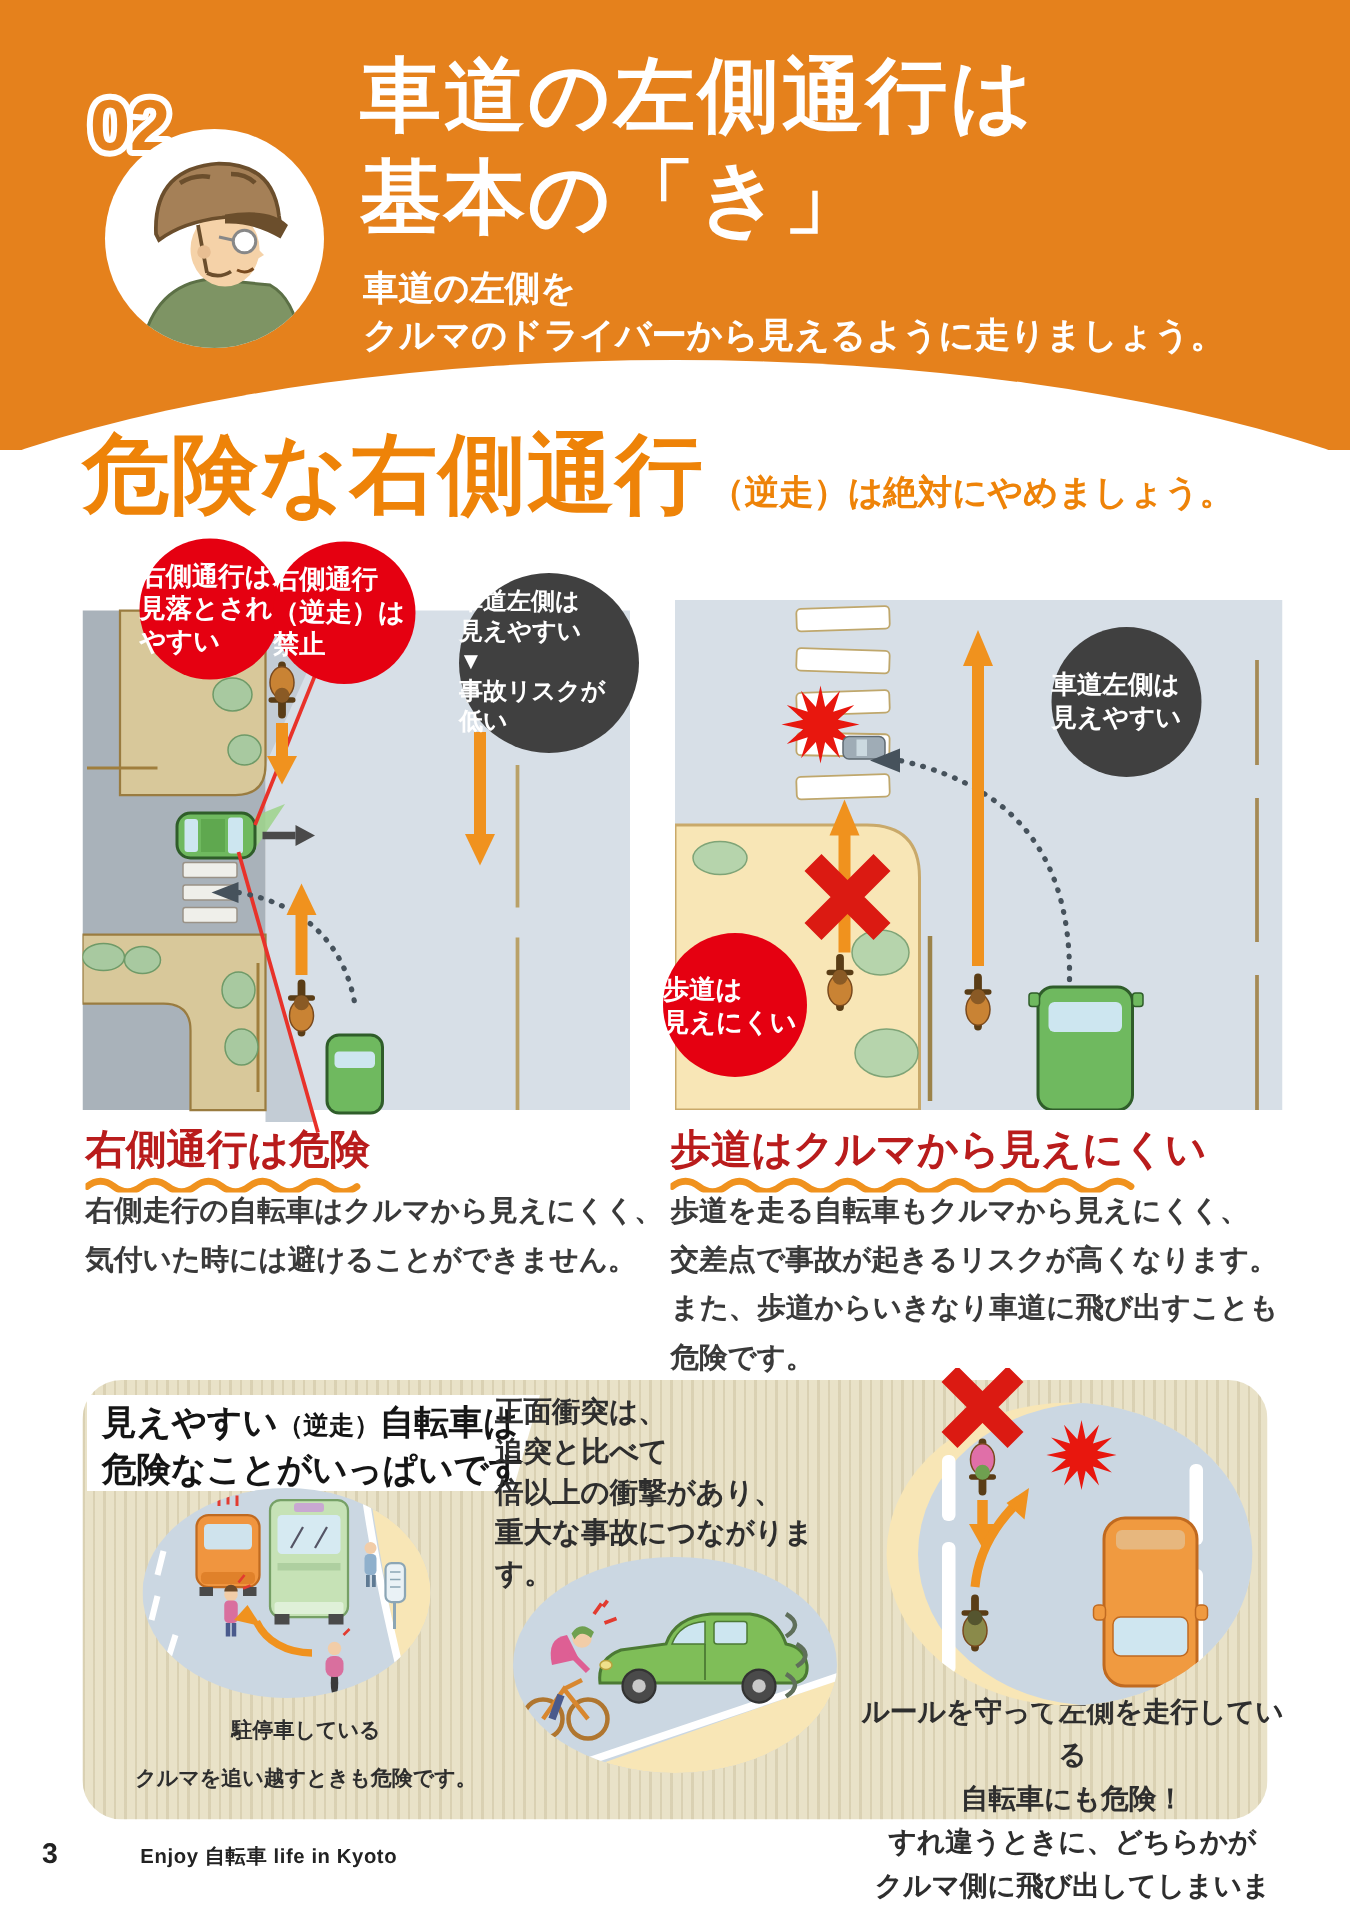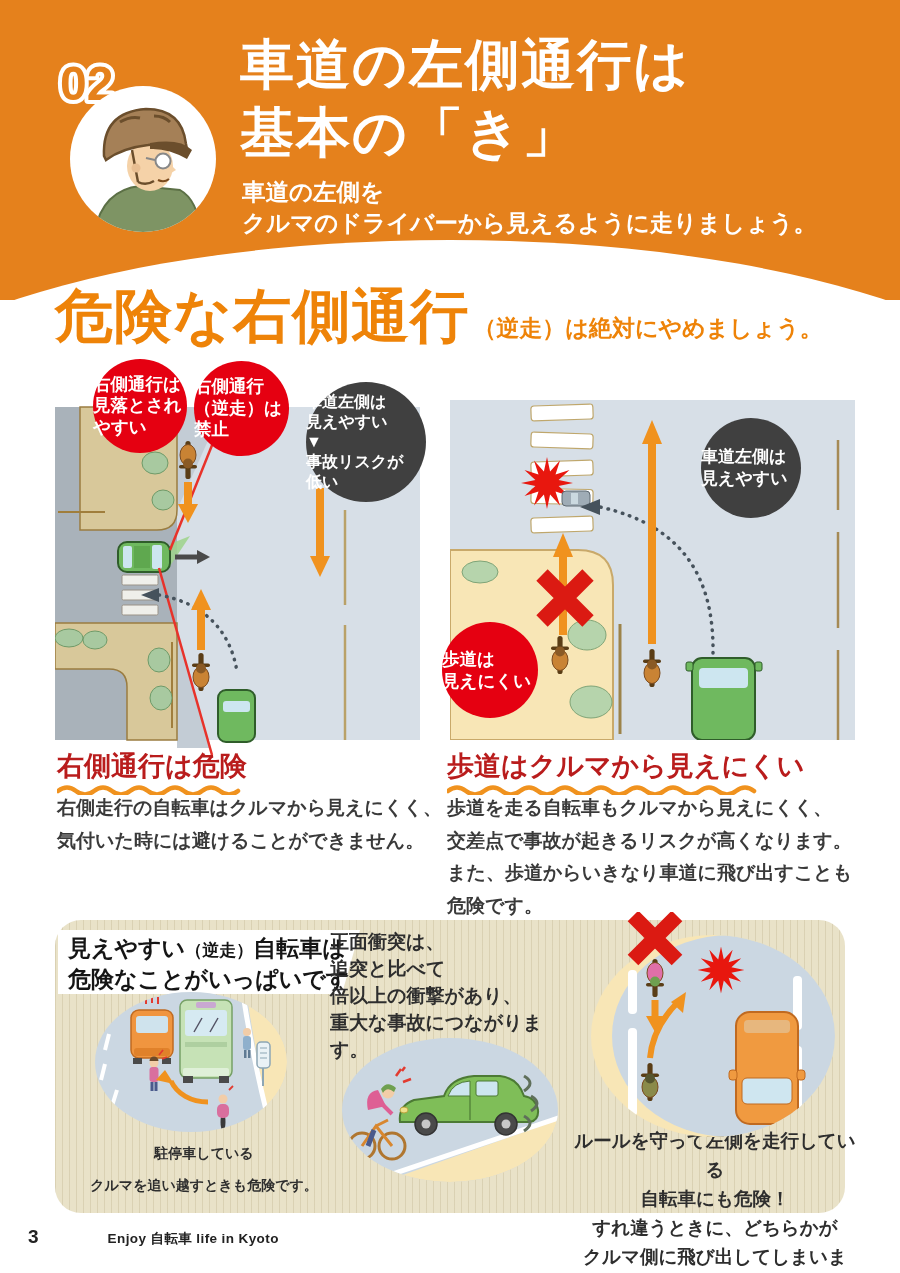--- a/index.html
+++ b/index.html
@@ -42,21 +42,21 @@
   .panel-label .sm{font-size:17px;}
   .panel-center{position:absolute;left:275px;top:8px;width:240px;text-align:left;
                 font-size:19px;line-height:27px;font-weight:800;color:#2E2E2E;}
   .cap{position:absolute;text-align:center;font-weight:800;color:#2E2E2E;}
   .cap-left{left:-10px;top:218px;width:318px;font-size:14px;line-height:31.5px;}
   .cap-right{left:515px;top:206px;width:290px;font-size:18.5px;line-height:29px;}
 
   
   .footer{position:absolute;left:28px;top:1226px;color:#222;}
   .pnum{font-size:19px;font-weight:800;}
-  .ftext{font-size:13.5px;font-weight:800;letter-spacing:.4px;margin-left:30px;padding-left:39px;}
+  .ftext{font-size:13.5px;font-weight:800;letter-spacing:.4px;margin-left:16px;padding-left:39px;}
   .wave{position:absolute;}
 </style>
 </head>
 <body>
 
 <div id="page">
 
   <svg width="0" height="0" style="position:absolute" aria-hidden="true">
     <defs>
       <g id="cyclist">
@@ -222,21 +222,21 @@
     <g stroke="#A58A55" stroke-width="2.5">
       <line x1="388" y1="40" x2="388" y2="110"></line>
         <line x1="388" y1="132" x2="388" y2="228"></line>
         <line x1="388" y1="250" x2="388" y2="340"></line>
     </g>
   </svg>
 
   <div class="badge red" style="left:93px;top:359px;width:94px;height:94px;font-size:17.5px;line-height:21.5px">
     <div class="bl">右側通行は<br>見落とされ<br>やすい</div>
     </div>
-  <div class="badge red" style="left:194px;top:361px;width:95px;height:95px;font-size:17.5px;line-height:21.5px">
+  <div class="badge red" style="left:182px;top:361px;width:95px;height:95px;font-size:17.5px;line-height:21.5px">
     <div class="bl">右側通行<br>（逆走）は<br>禁止</div>
     </div>
   <div class="badge blue" style="left:306px;top:382px;width:120px;height:120px;font-size:16px;line-height:20px">
     <div class="bl">車道左側は<br>見えやすい<br>▼<br>事故リスクが<br>低い</div>
     </div>
   <div class="badge blue" style="left:701px;top:418px;width:100px;height:100px;font-size:17px;line-height:22px">
     <div class="bl">車道左側は<br>見えやすい</div>
     </div>
   <div class="badge red" style="left:442px;top:622px;width:96px;height:96px;font-size:17.5px;line-height:22px">
     <div class="bl">歩道は<br>見えにくい</div>

